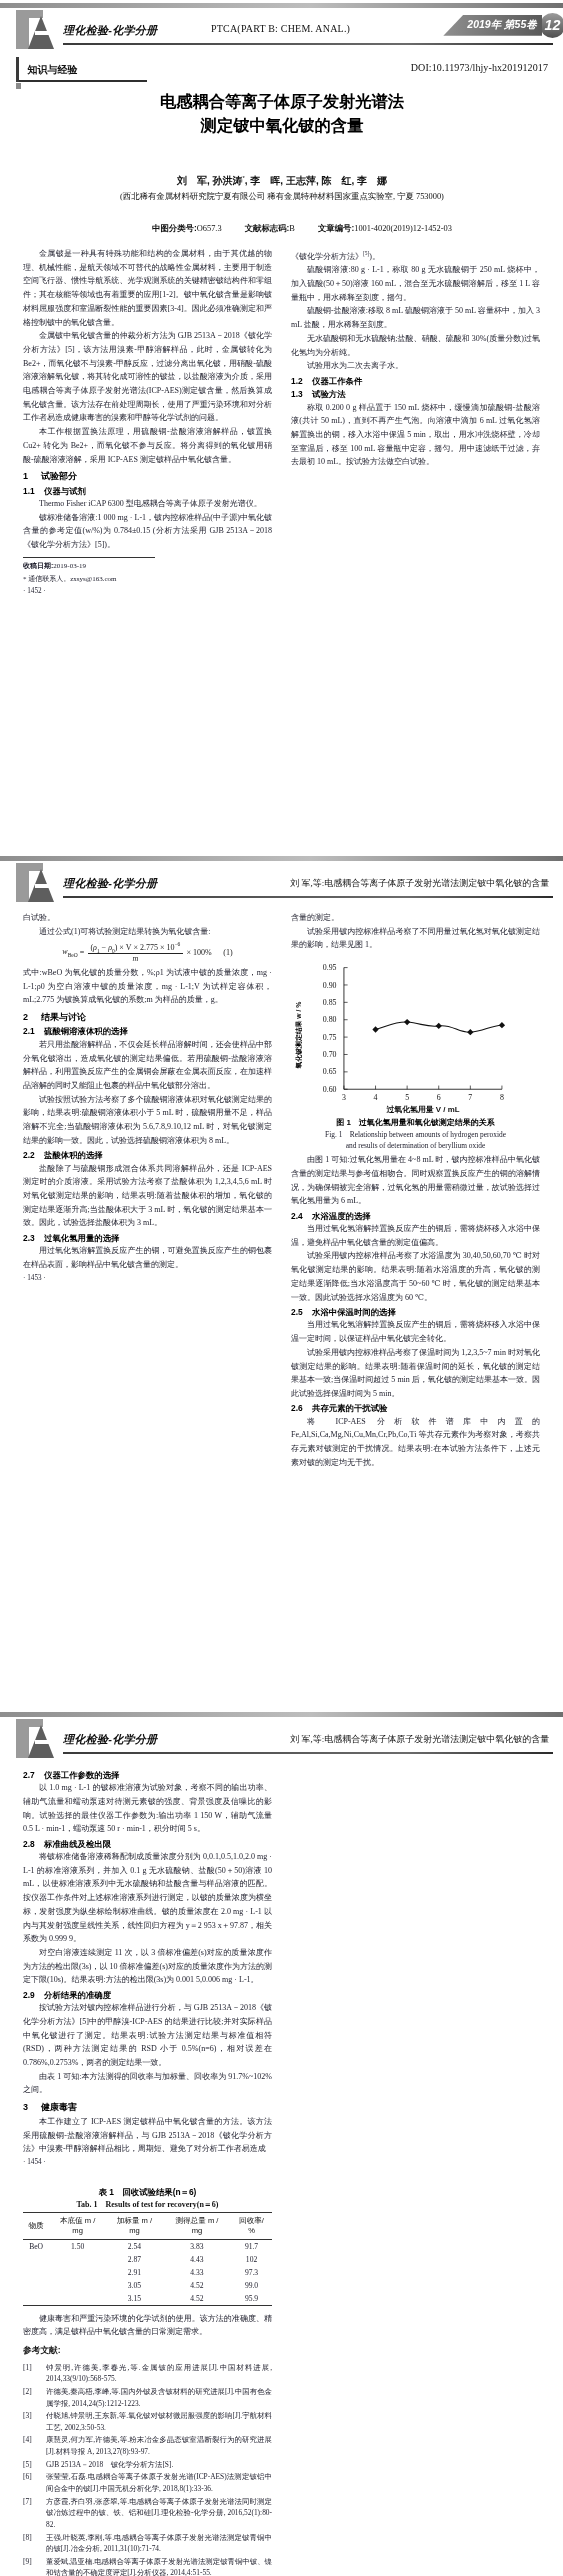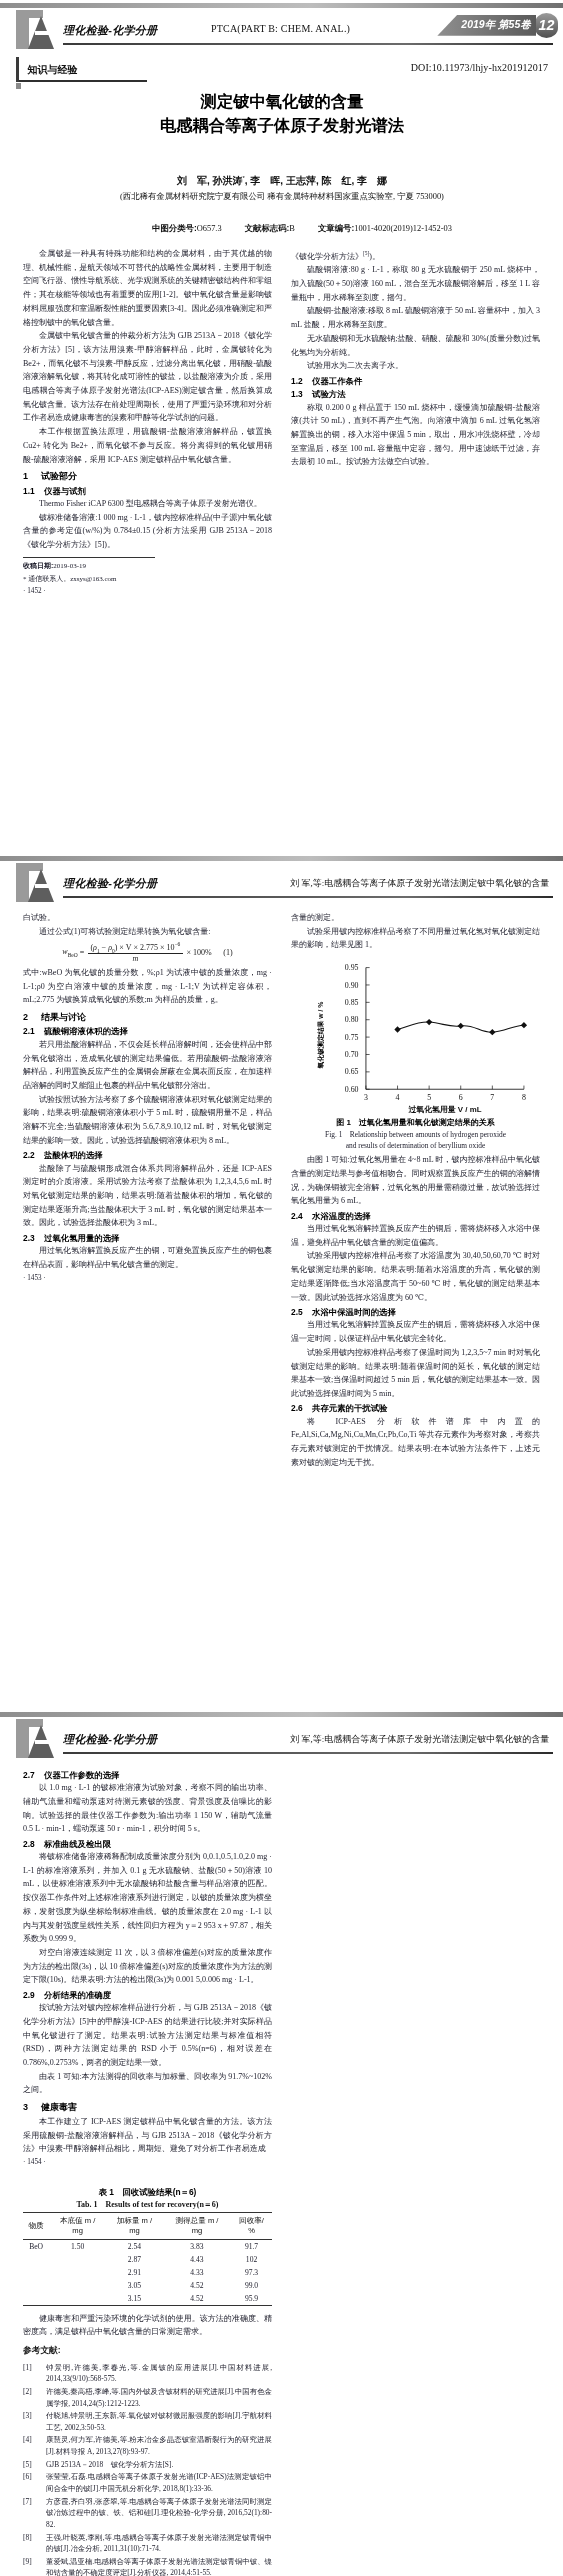--- a/index.html
+++ b/index.html
@@ -17,21 +17,21 @@
   .logo .c{position:absolute;left:0;top:0;width:12.6px;height:39px;background:#9a9a9a;}
   .logo .c2{position:absolute;left:0;top:0;width:27px;height:8.4px;background:#9a9a9a;}
   .logo .a1{position:absolute;left:11.6px;top:6.3px;width:0;height:0;border-left:13.7px solid transparent;
             border-right:13.7px solid transparent;border-bottom:33px solid #5e5e5e;}
   .logo .a2{position:absolute;left:19px;top:21px;width:13.7px;height:4.2px;background:#fff;}
   .jname{position:absolute;left:63px;top:23px;font-family:"Liberation Sans","DejaVu Sans",sans-serif;
       font-weight:bold;font-style:italic;font-size:11px;letter-spacing:0.3px;color:#111;white-space:nowrap;}
   .rule{position:absolute;left:63px;top:43px;width:490px;height:2.1px;
       background:linear-gradient(90deg,#3a3a3a 0%,#6b6b6b 70%,#2b2b2b 100%);}
   .ptca{position:absolute;left:211px;top:23px;font-size:10px;letter-spacing:0.2px;white-space:nowrap;color:#111;}
-  .volband{position:absolute;right:6px;top:14.8px;height:21px;display:flex;align-items:center;text-align:center;}
+  .volband{position:absolute;right:0;top:14.8px;height:21px;display:flex;align-items:center;text-align:center;}
   .volband .slab{position:relative;height:21px;padding:0 5.3px 0 24px;display:flex;align-items:center;
       background:linear-gradient(90deg,#8f8f8f,#5a5a5a);clip-path:polygon(20px 0,100% 0,100% 100%,0 100%);}
   .volband .slab span{font-family:"Liberation Sans","DejaVu Sans",sans-serif;font-weight:bold;font-style:italic;
       font-size:10.5px;color:#fff;white-space:nowrap;}
   .volband .issue{width:23px;height:25px;margin-left:-1.1px;border-radius:50%/40%;
       background:linear-gradient(180deg,#9b9b9b,#4f4f4f);display:flex;align-items:center;justify-content:center;}
   .volband .issue span{font-family:"Liberation Sans","DejaVu Sans",sans-serif;font-weight:bold;font-style:italic;
       font-size:14.2px;color:#fff;}
   .rh-right{position:absolute;right:14.8px;top:24px;font-size:9px;white-space:nowrap;color:#111;}
 
@@ -82,21 +82,21 @@
   .frac .num{border-bottom:0.7px solid #222;padding:0 2.6px 0.5px 2.6px;}
   .frac .den{padding-top:0.5px;}
   .eqno{margin-left:11.6px;}
 
   
   .fig{margin:4.2px 0 2.1px 0;}
   .figcap{text-align:center;font-family:"Liberation Sans","DejaVu Sans",sans-serif;font-weight:bold;
       font-size:8px;margin-top:3.2px;color:#000;}
   .figcap-en{text-align:center;font-size:7.4px;line-height:10.5px;margin-top:1.6px;color:#1c1c2a;
       font-family:"Liberation Serif","DejaVu Serif",serif;}
-  .chartwrap{display:flex;justify-content:flex-end;}
+  .chartwrap{display:flex;justify-content:flex-start;}
 
   
   .tabcap{text-align:center;font-family:"Liberation Sans","DejaVu Sans",sans-serif;font-weight:bold;
       font-size:8.4px;margin:2.1px 0 1.1px 0;color:#000;}
   .tabcap-en{text-align:center;font-family:"Liberation Serif",serif;font-weight:bold;font-size:8px;
       margin-bottom:2.1px;color:#111;}
   table.tb{width:100%;border-collapse:collapse;font-size:7.4px;color:#1c1c2a;}
   table.tb th{font-weight:normal;font-family:"Liberation Sans","DejaVu Sans",sans-serif;
       font-size:7.6px;padding:2.6px 1.1px;line-height:10px;text-align:center;color:#111;}
   table.tb td{text-align:center;padding:2.1px 1.1px;font-size:7.6px;}
@@ -138,22 +138,22 @@
 
   <div class="kindbox">
     <div class="vbar"></div>
       <div class="sq"></div>
     <div class="txt">知识与经验</div>
     <div class="uline"></div>
   </div>
   <div class="doi">DOI:10.11973/lhjy-hx201912017</div>
 
   <div class="title">
+    <div>电感耦合等离子体原子发射光谱法</div>
     <div>测定铍中氧化铍的含量</div>
-    <div>电感耦合等离子体原子发射光谱法</div>
   </div>
 
   <div class="authors">
     <span>刘　军, 孙洪涛</span><sup>*</sup><span>, 李　晖, 王志萍, 陈　红, 李　娜</span>
   </div>
   <div class="affil">(西北稀有金属材料研究院宁夏有限公司 稀有金属特种材料国家重点实验室, 宁夏 753000)</div>
 
   <div class="clsline">
     <b>中图分类号:</b><span>O657.3</span><span class="gap"></span><b>文献标志码:</b><span>B</span><span class="gap"></span><b>文章编号:</b><span>1001-4020(2019)12-1452-03</span>
   </div>

